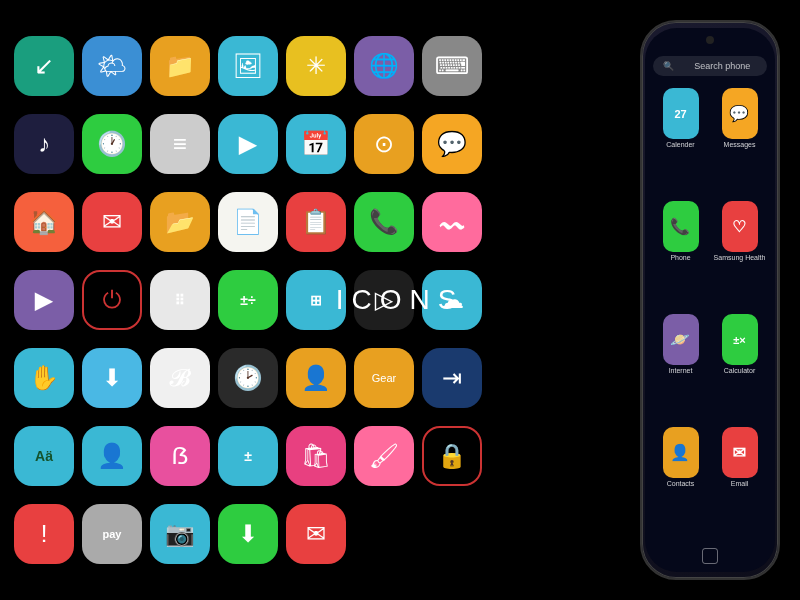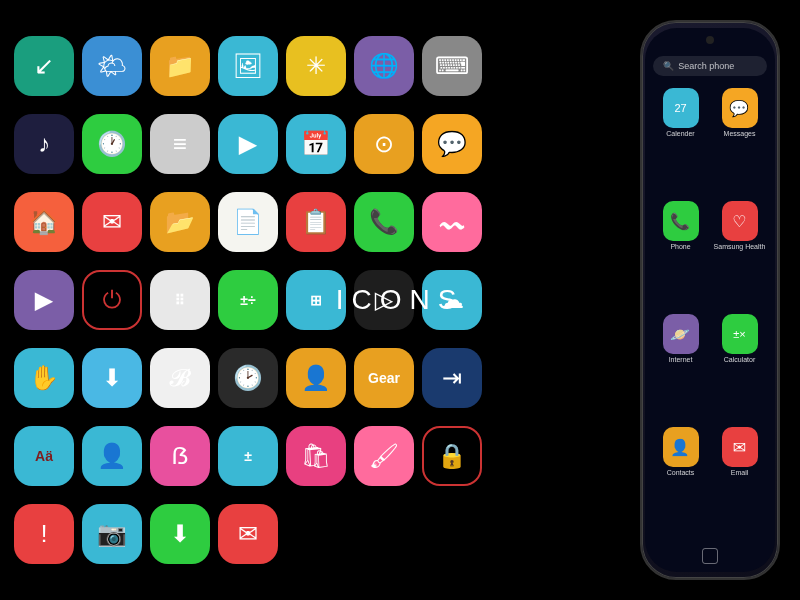--- a/index.html
+++ b/index.html
@@ -97,20 +97,21 @@
       border-radius: 20px;
       padding: 5px 10px;
       display: flex;
       align-items: center;
       gap: 4px;
     }
 
     .phone-search-bar .search-text {
       color: rgba(255,255,255,0.7);
       font-size: 9px;
+      margin-left: 16px;
     }
 
     .phone-search-icon {
       color: rgba(255,255,255,0.6);
       font-size: 9px;
     }
 
     .phone-icons-grid {
       display: grid;
       grid-template-columns: repeat(2, 1fr);
@@ -121,26 +122,27 @@
 
     .phone-app-item {
       display: flex;
       flex-direction: column;
       align-items: center;
       gap: 2px;
     }
 
     .phone-app-icon {
       width: 36px;
-      height: 40px;
+      height: 51px;
       border-radius: 10px;
       display: flex;
       align-items: center;
       justify-content: center;
       font-size: 16px;
+      font-weight: bold;
     }
 
     .phone-app-label {
       color: rgba(255,255,255,0.8);
       font-size: 7px;
       text-align: center;
     }
 
     .phone-bottom-bar {
       display: flex;
@@ -185,30 +187,31 @@
     <div class="app-icon" style="background: rgb(232, 232, 232); color: rgb(255, 255, 255); font-size: 14px; font-weight: 600; letter-spacing: 0px;">⠿</div>
     <div class="app-icon" style="background: rgb(46, 204, 64); color: rgb(255, 255, 255); font-size: 14px; font-weight: 600; letter-spacing: 0px;">±÷</div>
     <div class="app-icon" style="background: rgb(58, 184, 212); color: rgb(255, 255, 255); font-size: 14px; font-weight: 600; letter-spacing: 0px;">⊞</div>
     <div class="app-icon" style="background: rgb(30, 30, 30); color: rgb(255, 255, 255);">▷</div>
     <div class="app-icon" style="background: rgb(58, 184, 212); color: rgb(255, 255, 255);">☁</div>
     <div class="app-icon" style="background: rgb(58, 184, 212); color: rgb(255, 255, 255);">✋</div>
     <div class="app-icon" style="background: rgb(74, 184, 228); color: rgb(255, 255, 255);">⬇</div>
     <div class="app-icon" style="background: rgb(240, 240, 240); color: rgb(255, 255, 255);">𝓑</div>
     <div class="app-icon" style="background: rgb(42, 42, 42); color: rgb(255, 255, 255);">🕑</div>
     <div class="app-icon" style="background: rgb(232, 160, 32); color: rgb(255, 255, 255);">👤</div>
-    <div class="app-icon" style="background: rgb(232, 160, 32); color: rgb(255, 255, 255); font-size: 14px; font-weight: 700; letter-spacing: 0px;">Gear</div>
+    <div class="app-icon" style="background: rgb(232, 160, 32); color: rgb(255, 255, 255); font-size: 11px; font-weight: 400; letter-spacing: 0px;">Gear</div>
     <div class="app-icon" style="background: rgb(26, 58, 110); color: rgb(255, 255, 255);">⇥</div>
-    <div class="app-icon" style="background: rgb(58, 184, 212); color: #7f1d1d; font-size: 14px; font-weight: 600; letter-spacing: 0px;">Aä</div>
+    <div class="app-icon" style="background: rgb(58, 184, 212); color: #14532d; font-size: 14px; font-weight: 600; letter-spacing: 0px;">Aä</div>
     <div class="app-icon" style="background: rgb(58, 184, 212); color: rgb(255, 255, 255);">👤</div>
     <div class="app-icon" style="background: rgb(232, 80, 158); color: rgb(255, 255, 255);">ẞ</div>
     <div class="app-icon" style="background: rgb(58, 184, 212); color: rgb(255, 255, 255); font-size: 14px; font-weight: 600; letter-spacing: 0px;">±</div>
     <div class="app-icon" style="background: rgb(232, 64, 128); color: rgb(255, 255, 255);">🛍</div>
     <div class="app-icon" style="background: rgb(255, 107, 157); color: rgb(255, 255, 255);">🖌</div>
     <div class="app-icon" style="background: transparent; border: 2px solid rgb(204, 51, 51); color: rgb(204, 51, 51);">🔒</div>
     <div class="app-icon" style="background: rgb(232, 64, 64); color: rgb(255, 255, 255);">!</div>
+    <div class="app-icon" style="background: rgb(170, 170, 170); color: rgb(255, 255, 255); font-size: 11px; font-weight: 600; letter-spacing: 0px;">pay</div>
     <div class="app-icon" style="background: rgb(58, 184, 212); color: rgb(255, 255, 255);">📷</div>
     <div class="app-icon" style="background: rgb(46, 204, 64); color: rgb(255, 255, 255);">⬇</div>
     <div class="app-icon" style="background: rgb(232, 64, 64); color: rgb(255, 255, 255);">✉</div>
   </div>
 
 <div class="icons-label">ICONS</div>
 
 <div class="phone-mockup">
   <div class="phone-camera"></div>
   <div class="phone-screen">

